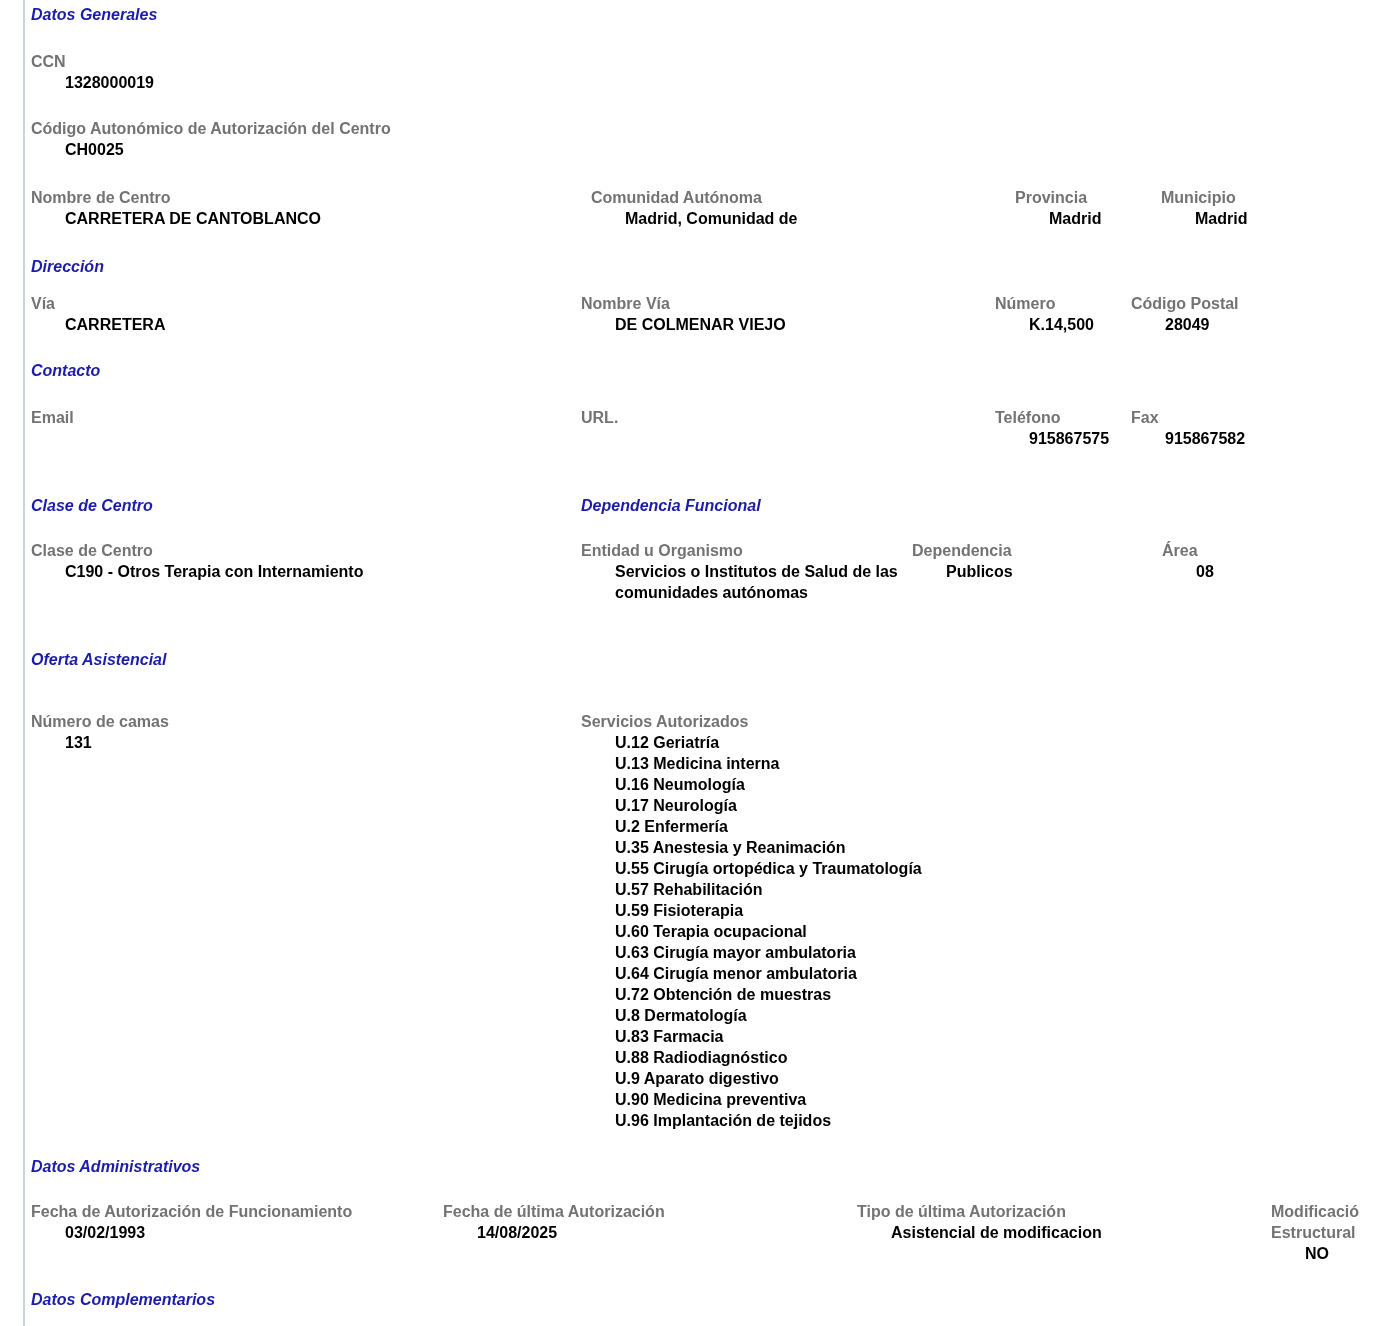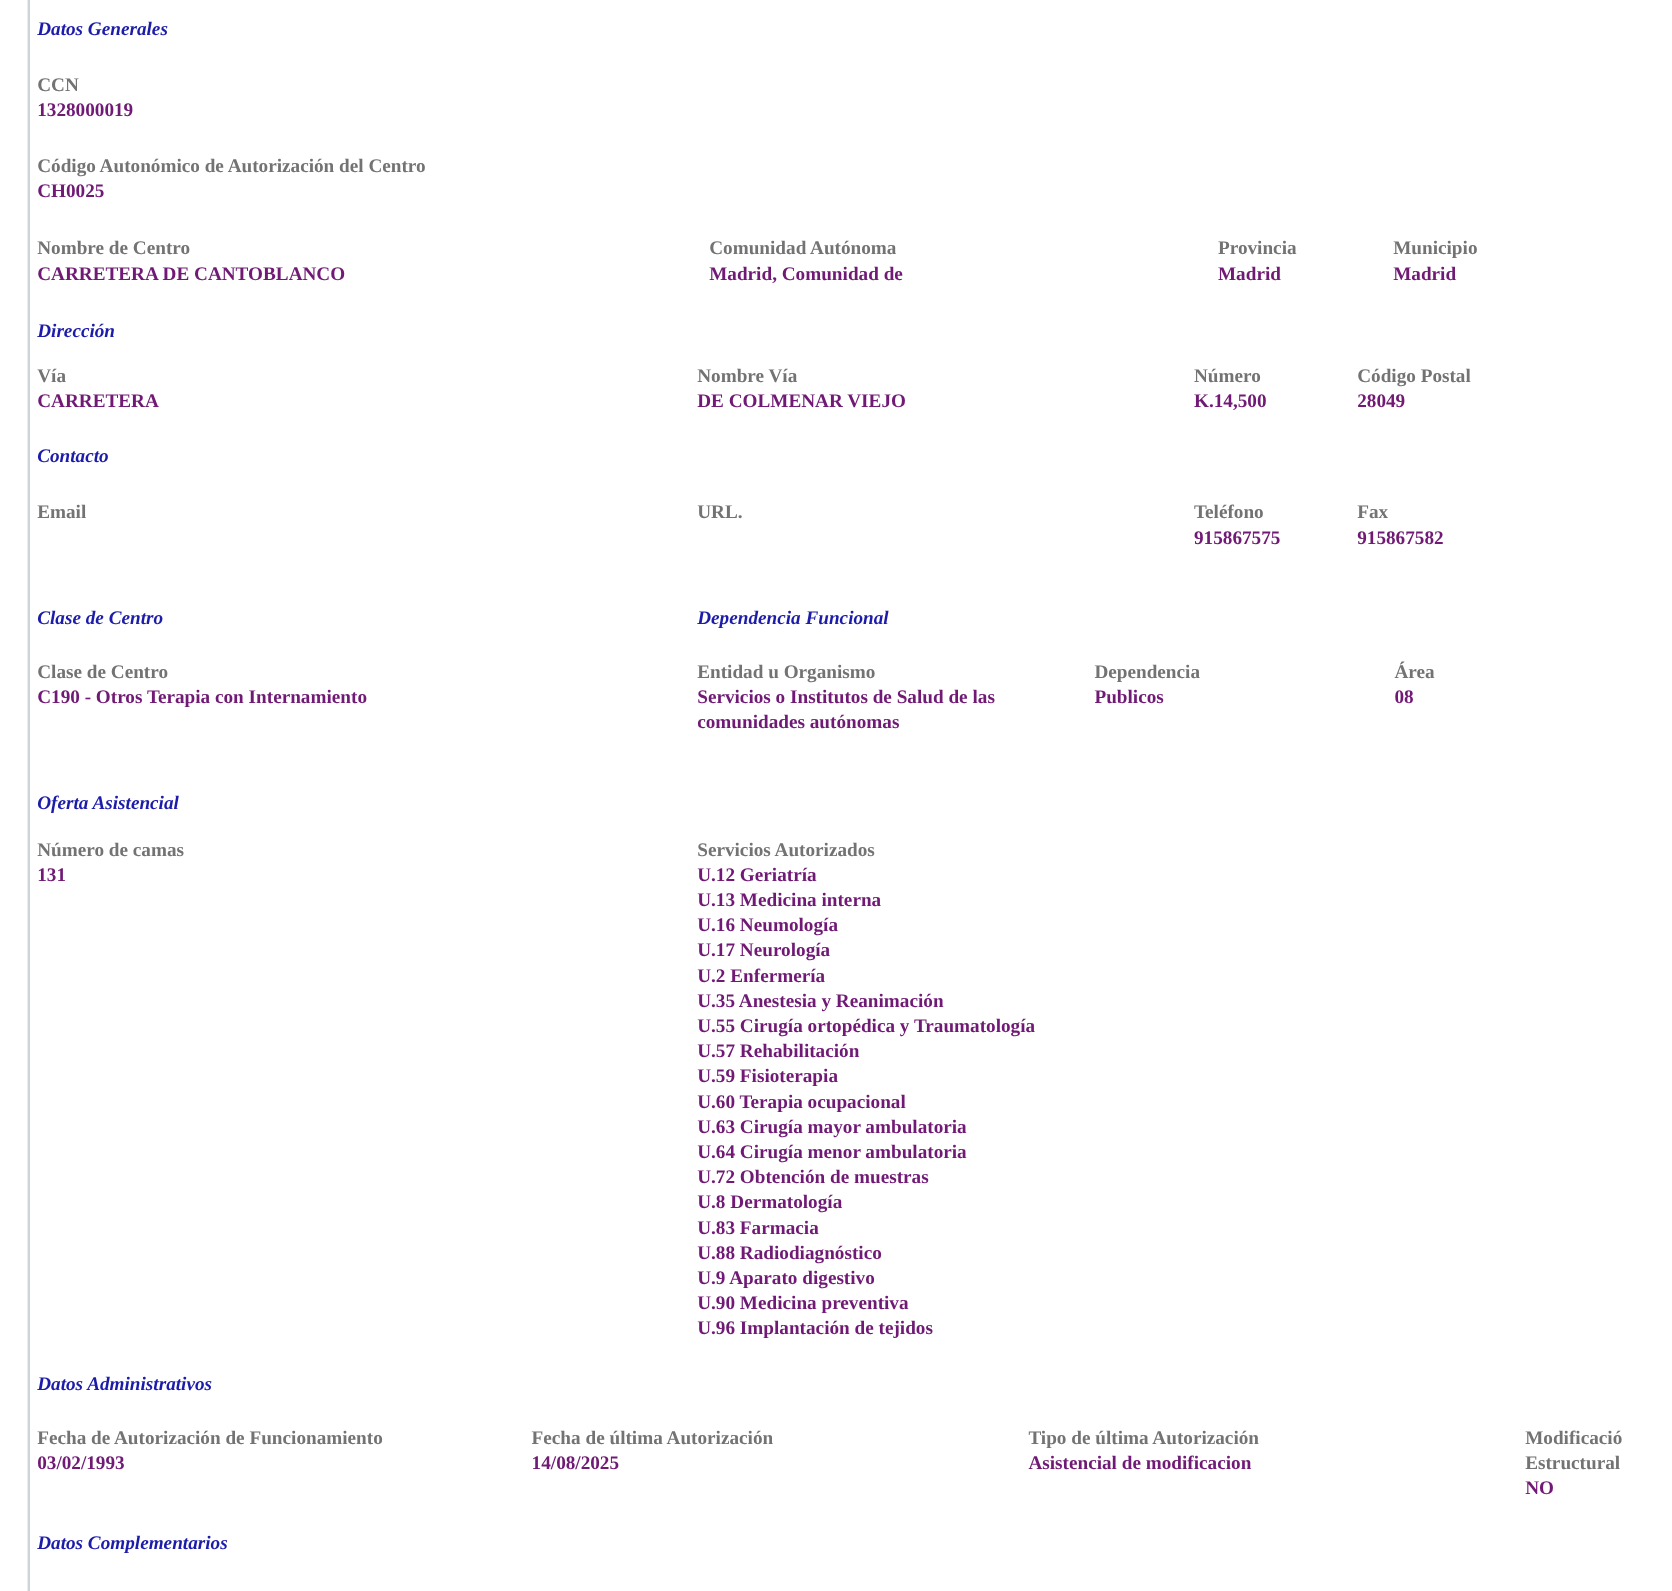--- a/index.html
+++ b/index.html
@@ -6,30 +6,29 @@
   body {
     width: 1393px; height: 1326px; overflow: hidden;
     font-family: "Liberation Sans", "DejaVu Sans", sans-serif;
     font-weight: bold; font-size: 16px; color: #000;
   }
   .page {
     box-sizing: border-box;
     margin-left: 23px;
     border-left: 2px solid #ccd4db;
     min-height: 1326px;
-    padding: 16px 0 0 6px;
-    font-family: Liberation Serif, serif;
+    padding: 6px 0 0 6px;
   }
   .section-title {
     color: #1c1caa; font-style: italic; font-weight: bold;
     font-size: 16px; line-height: 18px; margin: 0 0 27px 0;
   }
   .row { display: flex; align-items: flex-start; }
   .field .label { color: #737373; line-height: 21px; }
-  .field .value { color: #701a75; line-height: 21px; }
+  .field .value { color: #000000; line-height: 21px; margin-left: 34px; }
   .c550 { width: 550px; flex: 0 0 550px; }
   .c414 { width: 414px; flex: 0 0 414px; }
   .c136 { width: 136px; flex: 0 0 136px; }
   .c331 { width: 331px; flex: 0 0 331px; }
   .c250 { width: 250px; flex: 0 0 250px; }
   .c412 { width: 412px; flex: 0 0 412px; }
   .c105 { width: 108px; flex: 0 0 108px; }
   .cflex { flex: 1 1 auto; }
   .wrap320 { max-width: 320px; }
   .mb25 { margin-bottom: 25px; }
@@ -133,21 +132,21 @@
     <div class="field c250">
       <div class="label">Dependencia</div>
       <div class="value">Publicos</div>
     </div>
     <div class="field cflex">
       <div class="label">Área</div>
       <div class="value">08</div>
     </div>
   </div>
 
-  <h2 class="section-title" style="margin-bottom:19px">Oferta Asistencial</h2>
+  <h2 class="section-title" style="margin-bottom:42px">Oferta Asistencial</h2>
 
   <div class="row mb27">
     <div class="field c550">
       <div class="label">Número de camas</div>
       <div class="value">131</div>
     </div>
     <div class="field cflex services">
       <div class="label">Servicios Autorizados</div>
       <div class="value">
           <div>U.12 Geriatría</div>

